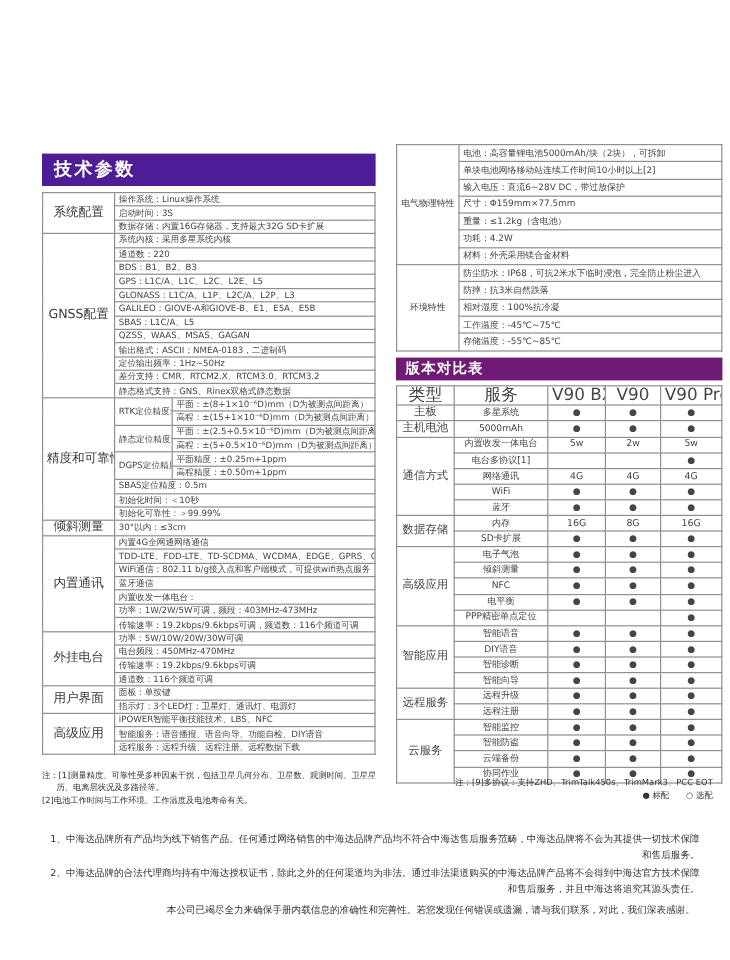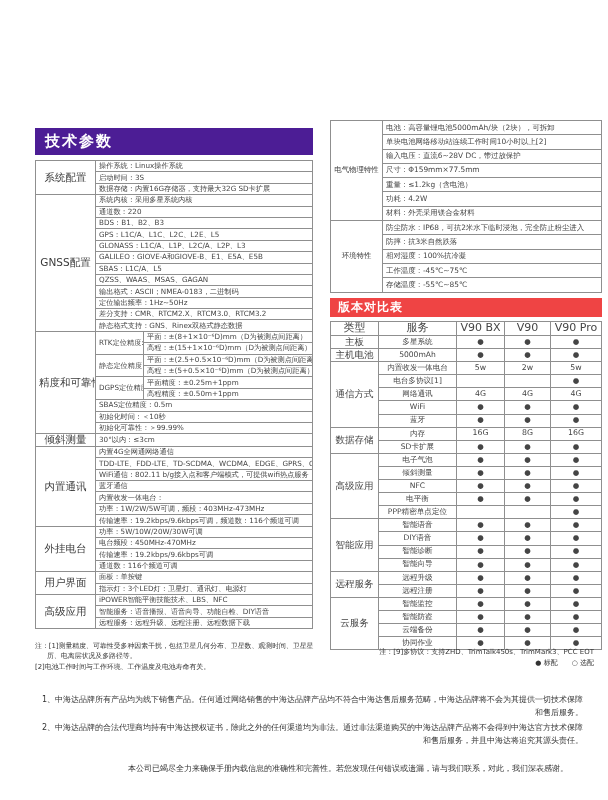--- a/index.html
+++ b/index.html
@@ -16,30 +16,30 @@
   .sublabel{font-size:7.2px;}
   .tech-notes{position:absolute;left:35px;top:641px;width:285px;font-size:6.9px;line-height:1.5;
               color:#333;}
   .tech-notes p{margin:0;padding-left:12px;text-indent:-12px;}
   .right-col{position:absolute;left:330px;top:120px;width:272px;}
   .phys td{height:13.3px;font-size:7.4px;margin-top:24px;}
   .ver-bar{position:absolute;left:330px;top:298px;width:264px;height:19px;line-height:19px;
            font-size:12px;padding-left:8px;letter-spacing:1px;}
   .cmp-wrap{position:absolute;left:330px;top:321px;width:272px;}
   .cmp td{height:12.1px;text-align:center;font-size:7.8px;}
-  .cmp td.hcell{font-size:11px;height:13px;}
+  .cmp td.hcell{font-size:14px;height:13px;}
   .cmp td.grp{font-size:9.5px;}
   .cmp td.svc{font-size:7.6px;}
   .cmp td.dot{font-size:7.5px;}
   .cmp-note{position:absolute;left:330px;top:647px;width:264px;text-align:right;font-size:7px;
             color:#333;line-height:1.6;}
   .footer{position:absolute;left:35px;top:694px;width:548px;font-size:8px;line-height:1.62;color:#333;text-align:right;}
   .footer p{margin:0 0 2px 0;}
   .footer .disclaimer{margin-top:5px;}
-  .footer .disclaimer p{margin:15px;}
+  .footer .disclaimer p{margin:4px;}
 </style>
 </head>
 <body>
 
 <div class="page">
 
   <div class="bar tech-bar" style="background: #4c1d95;">技术参数</div>
 
   <div class="left-col">
     <table class="tech">
@@ -234,21 +234,21 @@
           <tr>
             <td>工作温度：-45℃~75℃</td>
           </tr>
           <tr>
             <td>存储温度：-55℃~85℃</td>
           </tr>
         </tbody>
     </table>
   </div>
 
-  <div class="bar ver-bar" style="background: #ef4444;">版本对比表</div>
+  <div class="bar ver-bar" style="background: #701a75;">版本对比表</div>
 
   <div class="cmp-wrap">
     <table class="cmp">
       <colgroup>
           <col style="width:48px">
           <col style="width:78px">
           <col style="width:48px">
           <col style="width:46px">
           <col>
         </colgroup>

